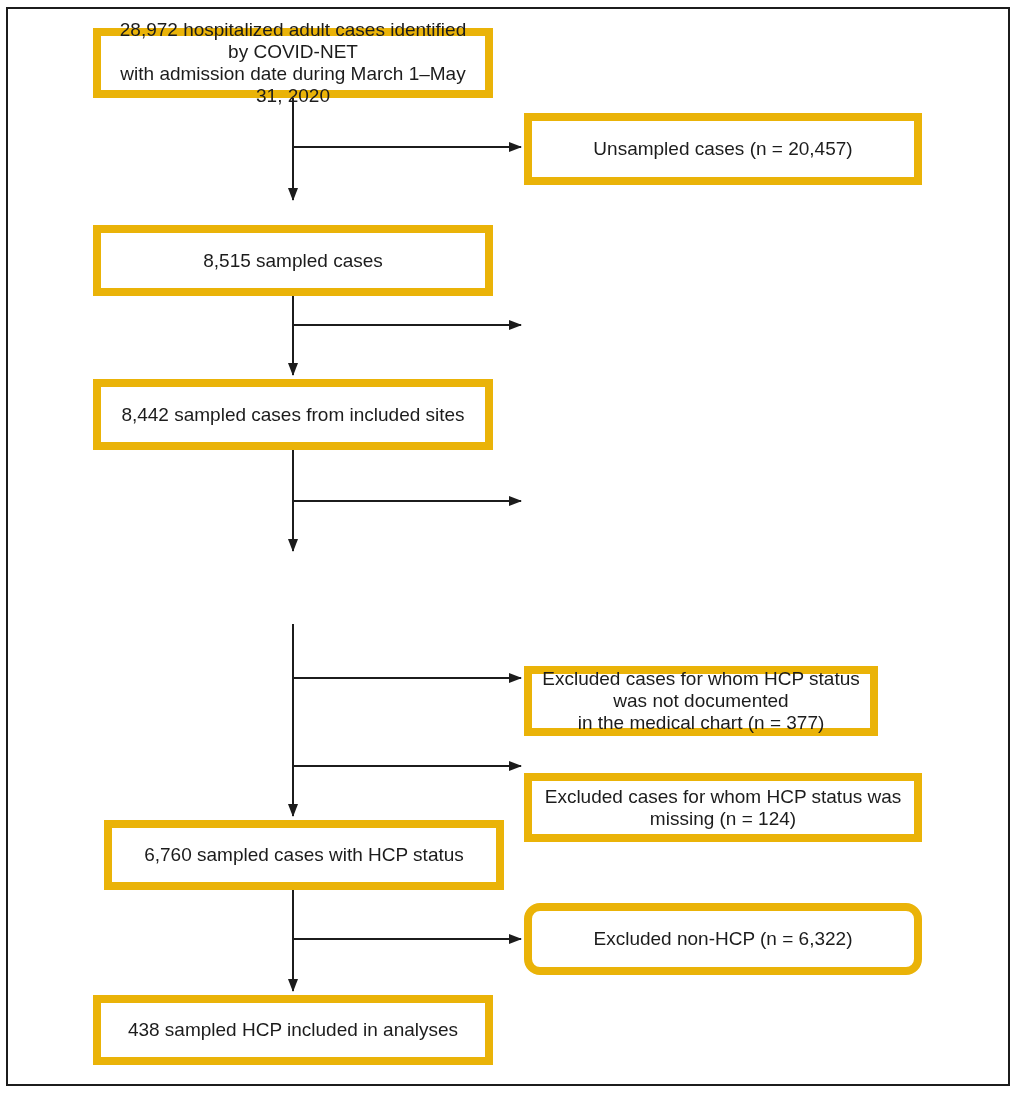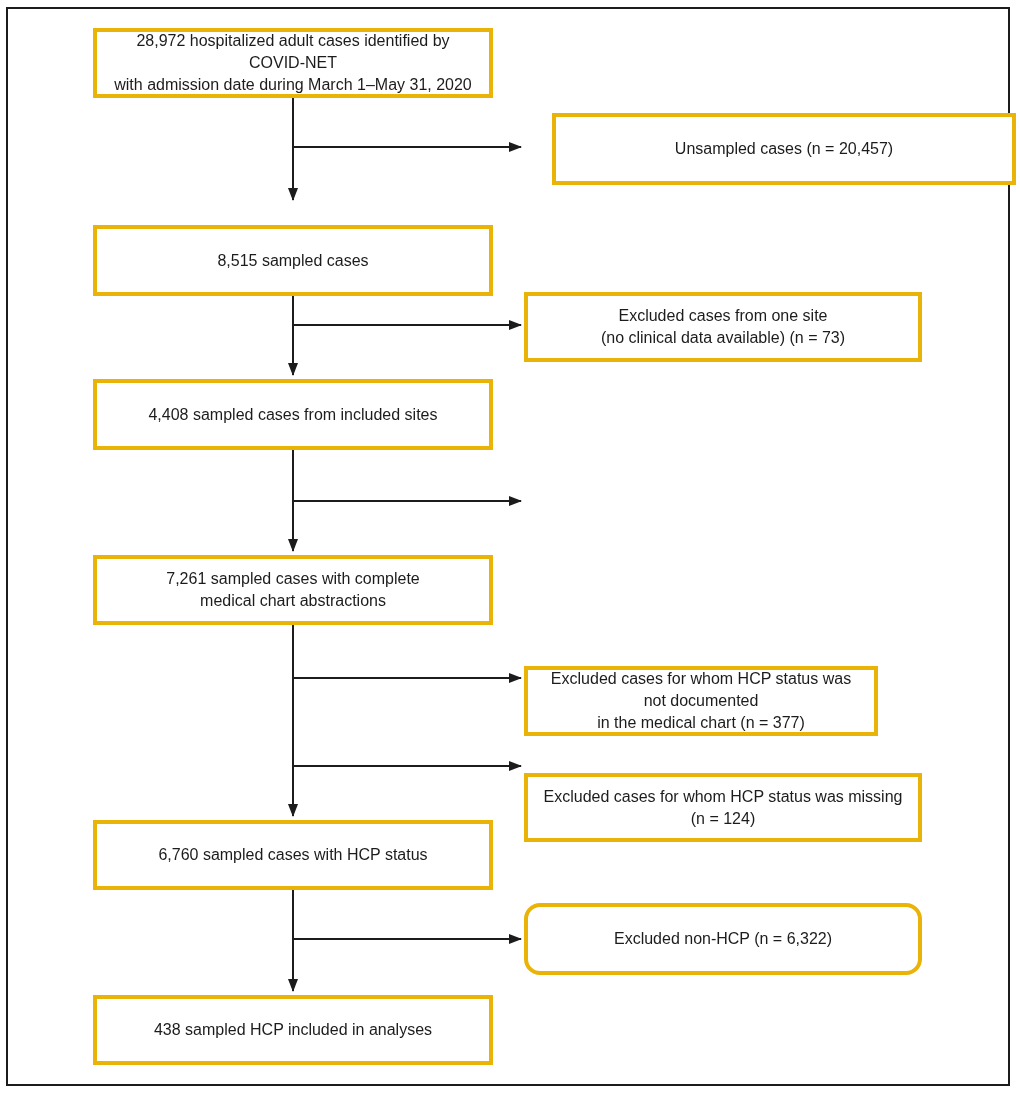--- a/index.html
+++ b/index.html
@@ -24,41 +24,41 @@
     border: 2.5px solid #1c1c1c;
     background: transparent;
   }
   .connectors {
     position: absolute;
     left: 0; top: 0;
     width: 1020px; height: 1095px;
   }
   .flow-box {
     position: absolute;
-    border: 4px solid #eab308;
+    border: 8px solid #eab308;
     background: #ffffff;
     display: flex;
     align-items: center;
     justify-content: center;
     text-align: center;
     white-space: pre-line;
-    font-size: 16px;
+    font-size: 19px;
     line-height: 22px;
     color: #1c1c1c;
     padding: 8px 10px;
   }
   
   .b-main-0 { left: 93px;  top: 28px;  width: 400px; height: 70px; }
   .b-main-1 { left: 93px;  top: 204px; width: 400px; height: 71px; margin-top: 21px; }
   .b-main-2 { left: 93px;  top: 379px; width: 400px; height: 71px; }
   .b-main-3 { left: 93px;  top: 555px; width: 400px; height: 70px; }
-  .b-main-4 { left: 93px;  top: 820px; width: 400px; height: 70px; }
+  .b-main-4 { left: 104px;  top: 820px; width: 400px; height: 70px; }
   .b-main-5 { left: 93px;  top: 995px; width: 400px; height: 70px; }
   
-  .b-excl-0 { left: 524px; top: 113px; width: 464px; height: 72px; margin-left: 28px; }
+  .b-excl-0 { left: 524px; top: 113px; width: 398px; height: 72px; }
   .b-excl-1 { left: 524px; top: 292px; width: 398px; height: 70px; }
   .b-excl-2 { left: 524px; top: 467px; width: 398px; height: 71px; }
   .b-excl-3 { left: 524px; top: 666px; width: 354px; height: 70px; }
   .b-excl-4 { left: 524px; top: 731px; width: 398px; height: 69px; margin-top: 42px; }
   .b-excl-5 { left: 524px; top: 903px; width: 398px; height: 72px; border-radius: 16px; }
 </style>
 </head>
 <body>
 
 <div class="canvas">
@@ -82,27 +82,23 @@
     <line x1="292" y1="325" x2="521" y2="325" stroke="#1c1c1c" stroke-width="2" marker-end="url(#arrow)"></line>
     <line x1="292" y1="501" x2="521" y2="501" stroke="#1c1c1c" stroke-width="2" marker-end="url(#arrow)"></line>
     <line x1="292" y1="678" x2="521" y2="678" stroke="#1c1c1c" stroke-width="2" marker-end="url(#arrow)"></line>
     <line x1="292" y1="766" x2="521" y2="766" stroke="#1c1c1c" stroke-width="2" marker-end="url(#arrow)"></line>
     <line x1="292" y1="939" x2="521" y2="939" stroke="#1c1c1c" stroke-width="2" marker-end="url(#arrow)"></line>
   </svg>
 
   <div class="flow-box b-main-0">28,972 hospitalized adult cases identified by COVID-NET
 with admission date during March 1–May 31, 2020</div>
   <div class="flow-box b-main-1">8,515 sampled cases</div>
-  <div class="flow-box b-main-2">4,408 sampled cases from included sites</div>
-  <div class="flow-box b-main-3">7,261 sampled cases with complete
-medical chart abstractions</div>
+  <div class="flow-box b-main-2">8,442 sampled cases from included sites</div>
   <div class="flow-box b-main-4">6,760 sampled cases with HCP status</div>
   <div class="flow-box b-main-5">438 sampled HCP included in analyses</div>
 
   <div class="flow-box b-excl-0">Unsampled cases (n = 20,457)</div>
-  <div class="flow-box b-excl-1">Excluded cases from one site
-(no clinical data available) (n = 73)</div>
   <div class="flow-box b-excl-3">Excluded cases for whom HCP status was not documented
 in the medical chart (n = 377)</div>
   <div class="flow-box b-excl-4">Excluded cases for whom HCP status was missing (n = 124)</div>
   <div class="flow-box b-excl-5">Excluded non-HCP (n = 6,322)</div>
 
 </div>
 
 </body></html>

